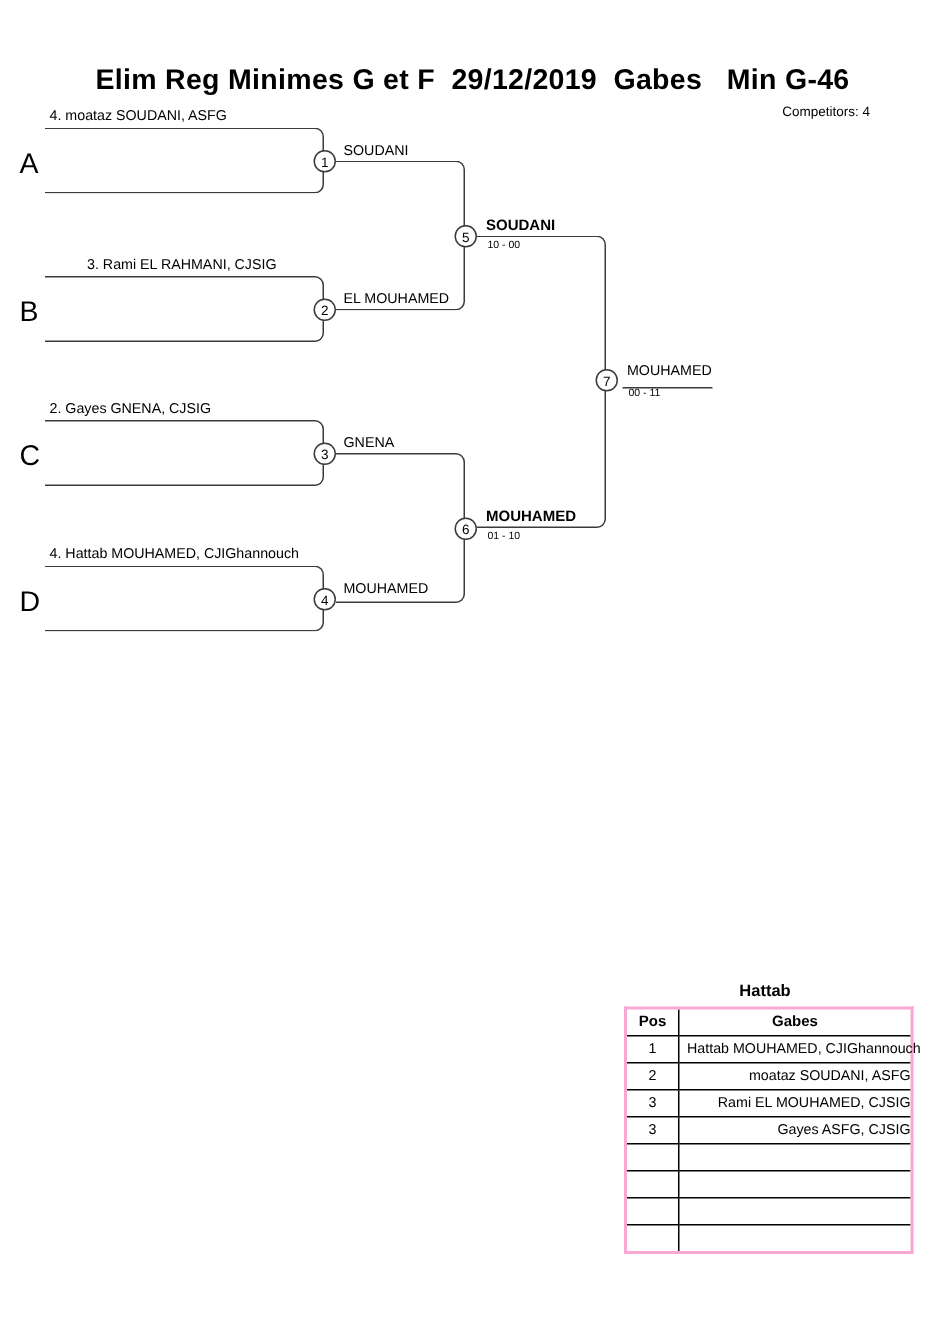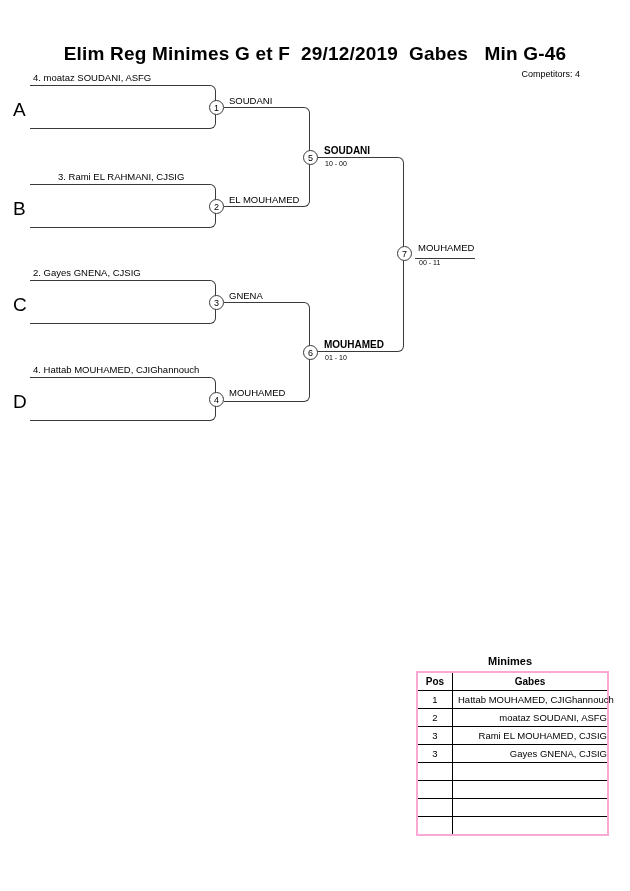--- a/index.html
+++ b/index.html
@@ -187,21 +187,21 @@
   <div class="winner-bold" style="left:324px; top:339px;">MOUHAMED</div>
   <div class="score" style="left:325px; top:354px;">01 - 10</div>
 
   <div class="joiner" style="left:318px; top:157px; width:86px; height:195px;"></div>
   <div class="match-circle" style="left:397px; top:246px;">7</div>
   <div class="winner-r1" style="left:418px; top:242px;">MOUHAMED</div>
   <div class="underline" style="left:415px; top:258px; width:60px;"></div>
   <div class="score" style="left:419px; top:259px;">00 - 11</div>
 
   <div id="results-wrap">
-    <div id="results-title">Minimes</div>
+    <div id="results-title">Hattab</div>
     <table class="results">
       <thead>
         <tr>
           <th class="col-pos">Pos</th>
           <th class="col-name" style="text-align:center; padding-left:0;">Gabes</th>
         </tr>
       </thead>
       <tbody id="results-body">
           <tr>
             <td class="col-pos">1</td>
@@ -210,21 +210,21 @@
           <tr>
             <td class="col-pos">2</td>
             <td class="col-name"><span>moataz SOUDANI, ASFG</span></td>
           </tr>
           <tr>
             <td class="col-pos">3</td>
             <td class="col-name"><span>Rami EL MOUHAMED, CJSIG</span></td>
           </tr>
           <tr>
             <td class="col-pos">3</td>
-            <td class="col-name"><span>Gayes GNENA, CJSIG</span></td>
+            <td class="col-name"><span>Gayes ASFG, CJSIG</span></td>
           </tr>
           <tr>
             <td class="col-pos"></td>
             <td class="col-name"><span></span></td>
           </tr>
           <tr>
             <td class="col-pos"></td>
             <td class="col-name"><span></span></td>
           </tr>
           <tr>

